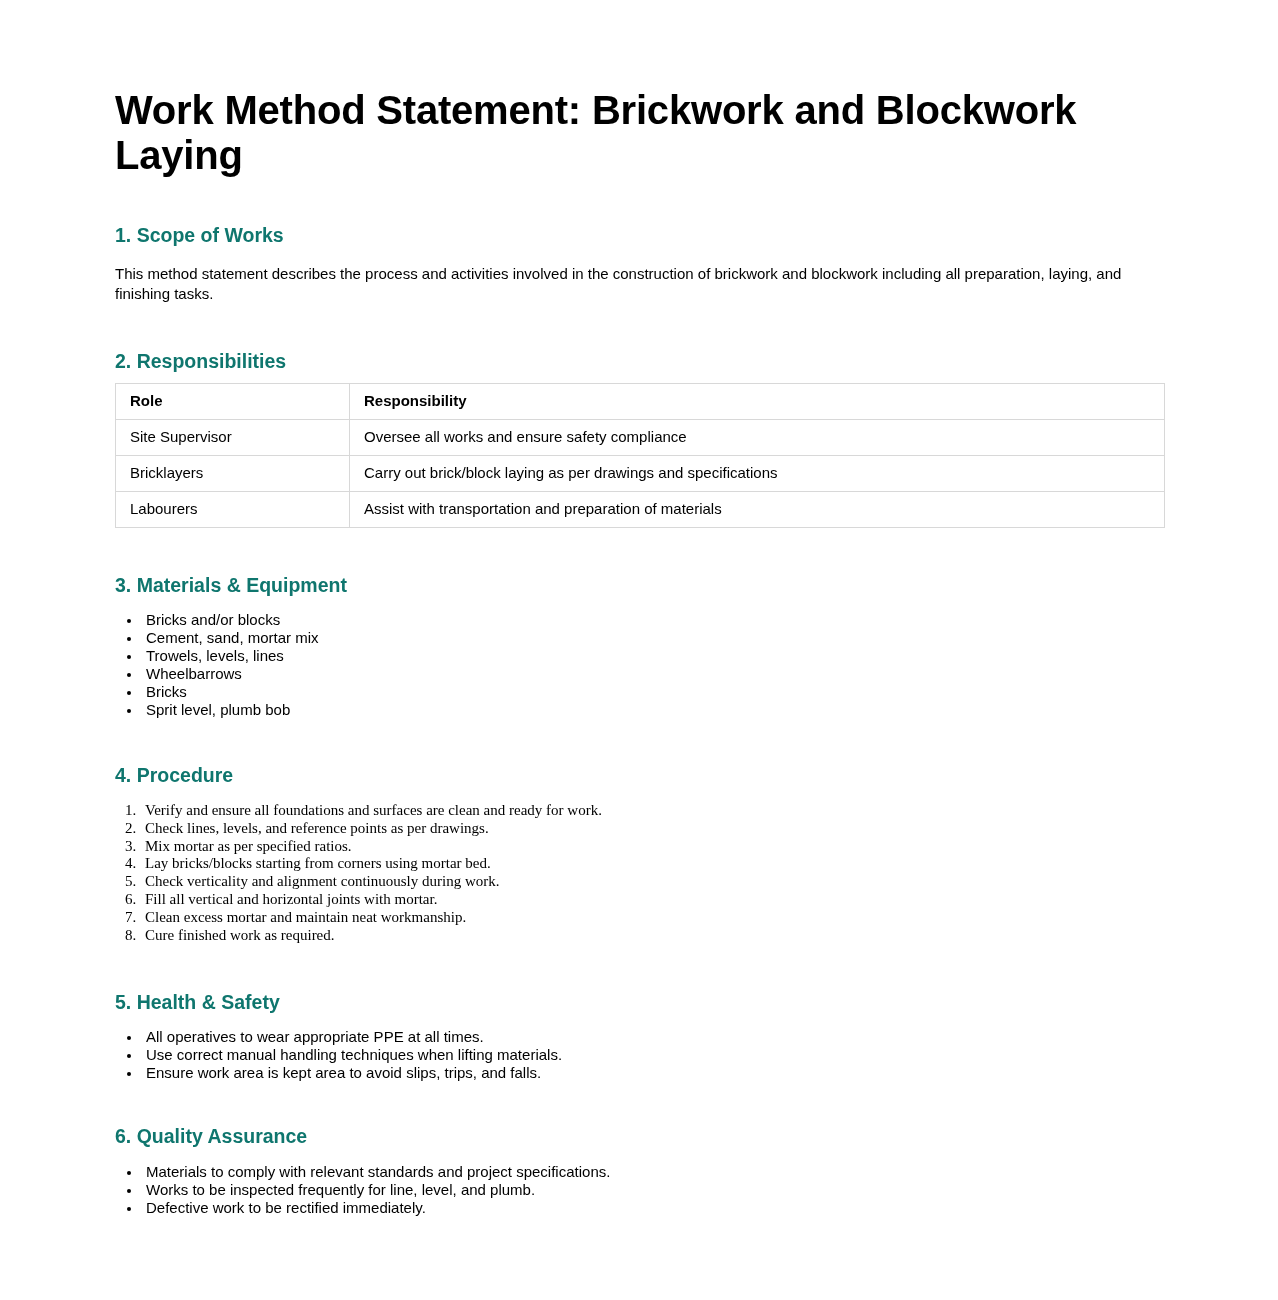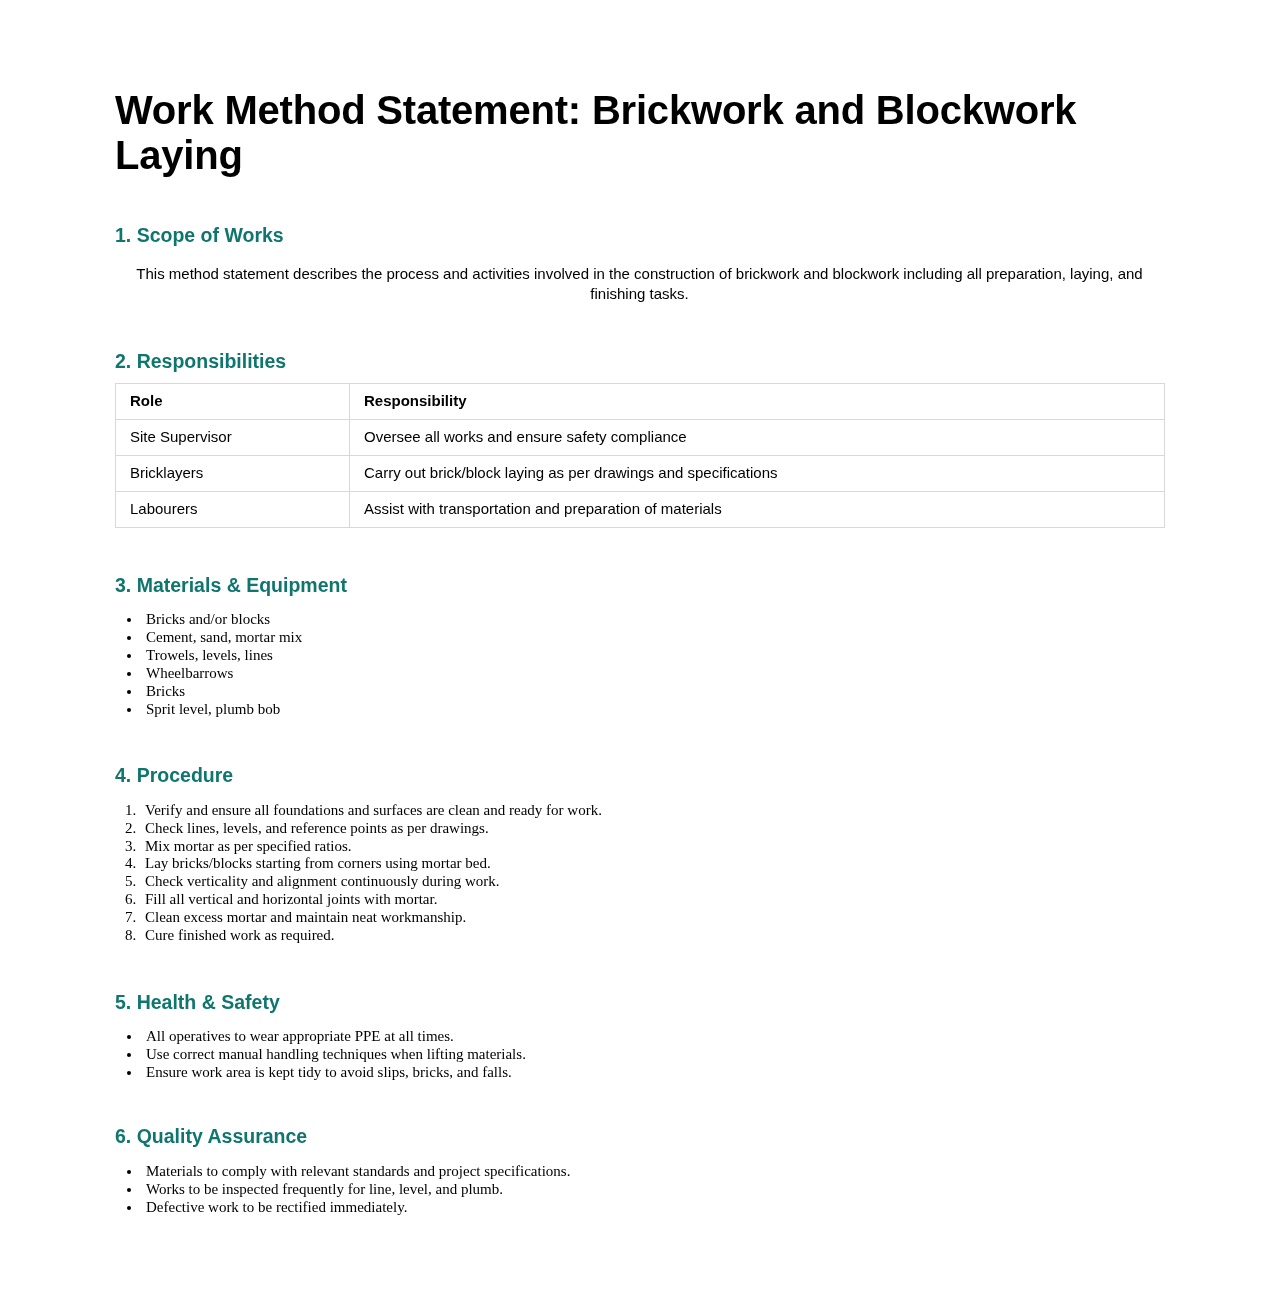--- a/index.html
+++ b/index.html
@@ -39,21 +39,20 @@
   }
   h2.section-heading.tight {
     margin-top: 44px;
   }
   p.body-text {
     font-size: 15px;
     line-height: 1.32;
     margin: 17px 0 0 0;
     max-width: 1052px;
     color: #000;
-    text-align: center;
   }
   
   table.resp-table {
     border-collapse: collapse;
     width: 1049px;
     margin-top: 10px;
     table-layout: fixed;
     font-size: 15px;
   }
   table.resp-table col.c1 { width: 234px; }
@@ -71,21 +70,20 @@
     background: #ffffff;
   }
   table.resp-table th {
     font-weight: bold;
   }
   
   ul.bullet-list {
     margin: 14px 0 0 0;
     padding-left: 27px;
     list-style-type: disc;
-    font-family: Liberation Serif, serif;
   }
   ul.bullet-list li {
     font-size: 15px;
     line-height: 1.19;
     margin: 0;
     padding-left: 4px;
     color: #000;
   }
   ol.num-list {
     margin: 14px 0 0 0;
@@ -163,21 +161,21 @@
     <li>Check verticality and alignment continuously during work.</li>
     <li>Fill all vertical and horizontal joints with mortar.</li>
     <li>Clean excess mortar and maintain neat workmanship.</li>
     <li>Cure finished work as required.</li>
   </ol>
 
   <h2 class="section-heading">5. Health &amp; Safety</h2>
   <ul class="bullet-list">
     <li>All operatives to wear appropriate PPE at all times.</li>
     <li>Use correct manual handling techniques when lifting materials.</li>
-    <li>Ensure work area is kept tidy to avoid slips, bricks, and falls.</li>
+    <li>Ensure work area is kept area to avoid slips, trips, and falls.</li>
   </ul>
 
   <h2 class="section-heading tight">6. Quality Assurance</h2>
   <ul class="bullet-list">
     <li>Materials to comply with relevant standards and project specifications.</li>
     <li>Works to be inspected frequently for line, level, and plumb.</li>
     <li>Defective work to be rectified immediately.</li>
   </ul>
 
   <div class="spacer-bottom"></div>

